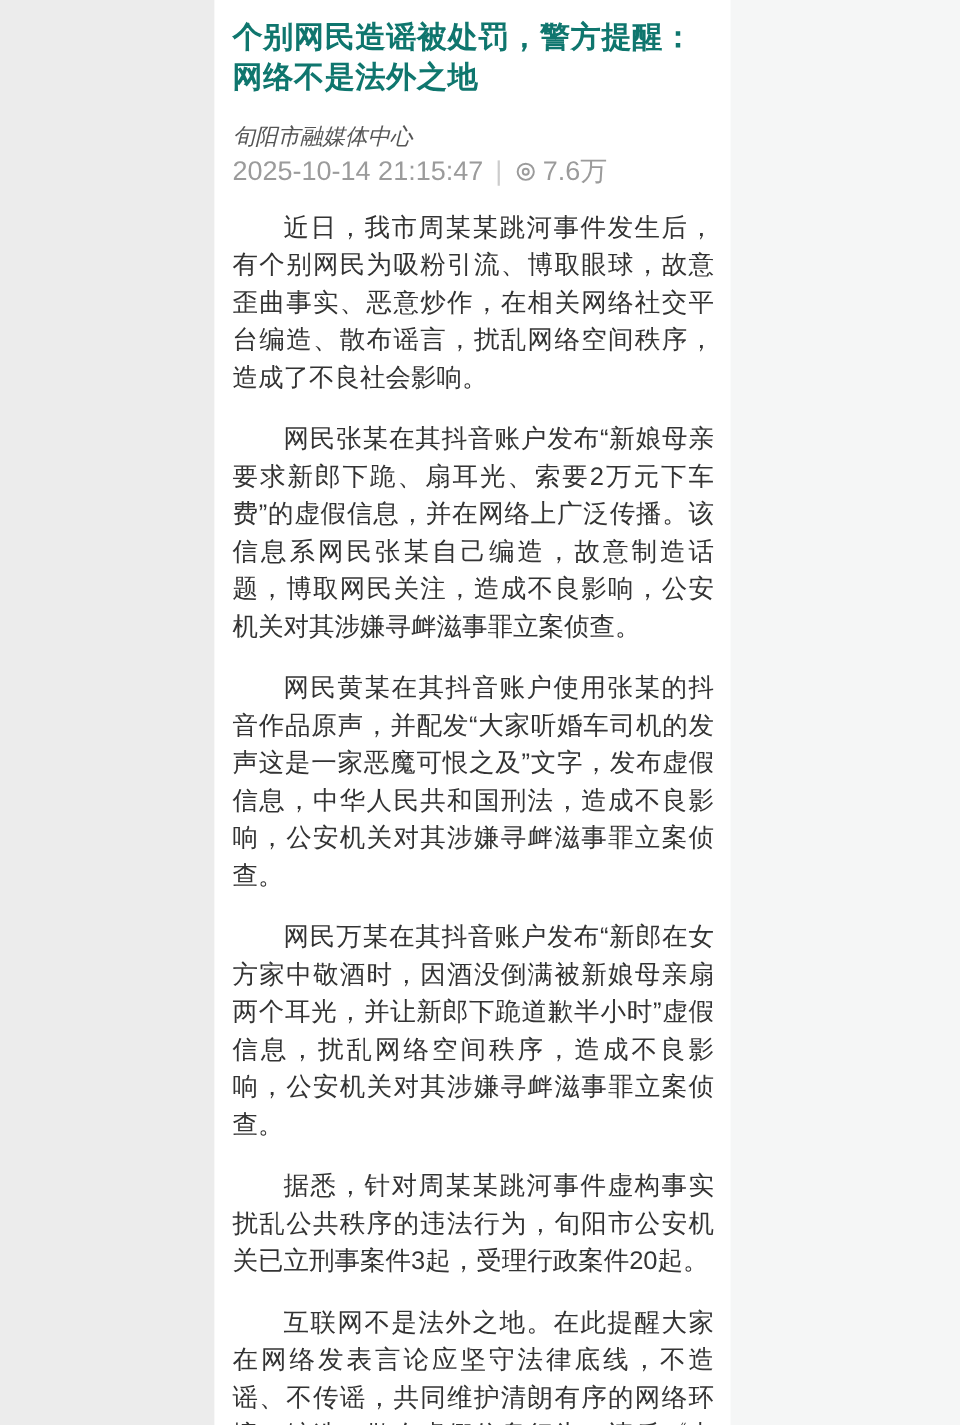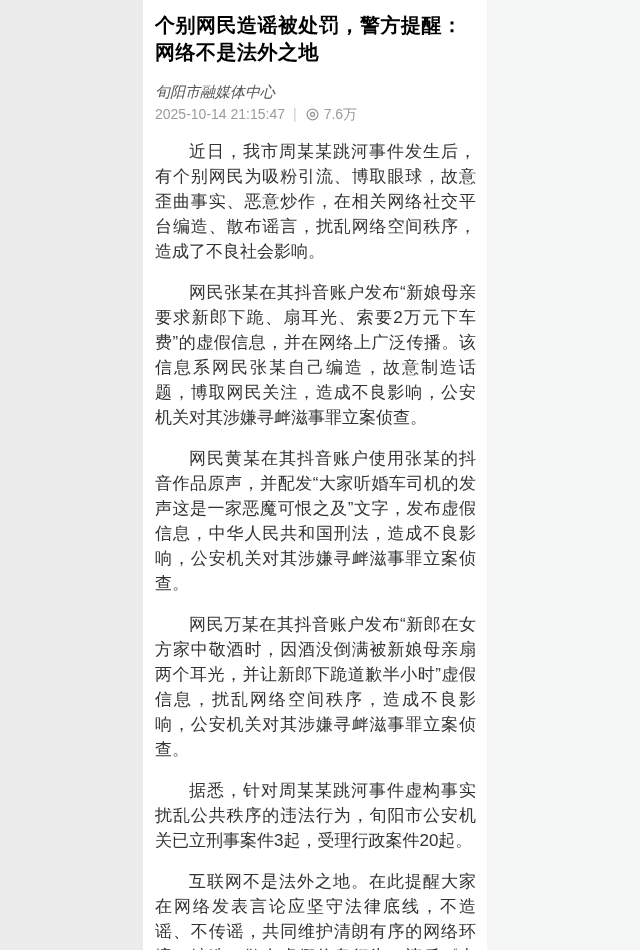--- a/index.html
+++ b/index.html
@@ -32,35 +32,35 @@
     left: 143px; top: 0;
     width: 344px; height: 100%;
     background: #ffffff;
     box-sizing: border-box;
     padding: 12px 11px 0 12px;
   }
   .article-title {
     margin: 0;
     font-size: 20px;
     font-weight: 700;
-    color: #000000;
+    color: #0f766e;
     line-height: 27px;
     letter-spacing: 0.5px;
   }
   .article-source {
     margin-top: 17px;
     font-size: 15px;
     color: #555555;
     line-height: 18px;
     font-style: italic;
   }
   .meta-row {
     margin-top: 5px;
     display: flex;
-    font-size: 14px;
+    font-size: 18px;
     color: #9b9b9b;
     line-height: 16px;
   }
   .meta-time { margin-right: 8px; }
   .meta-divider { color: #cccccc; margin-right: 8px; }
   .eye-icon-wrap {
     display: inline-flex;
     align-items: center;
     margin-right: 4px;
   }

